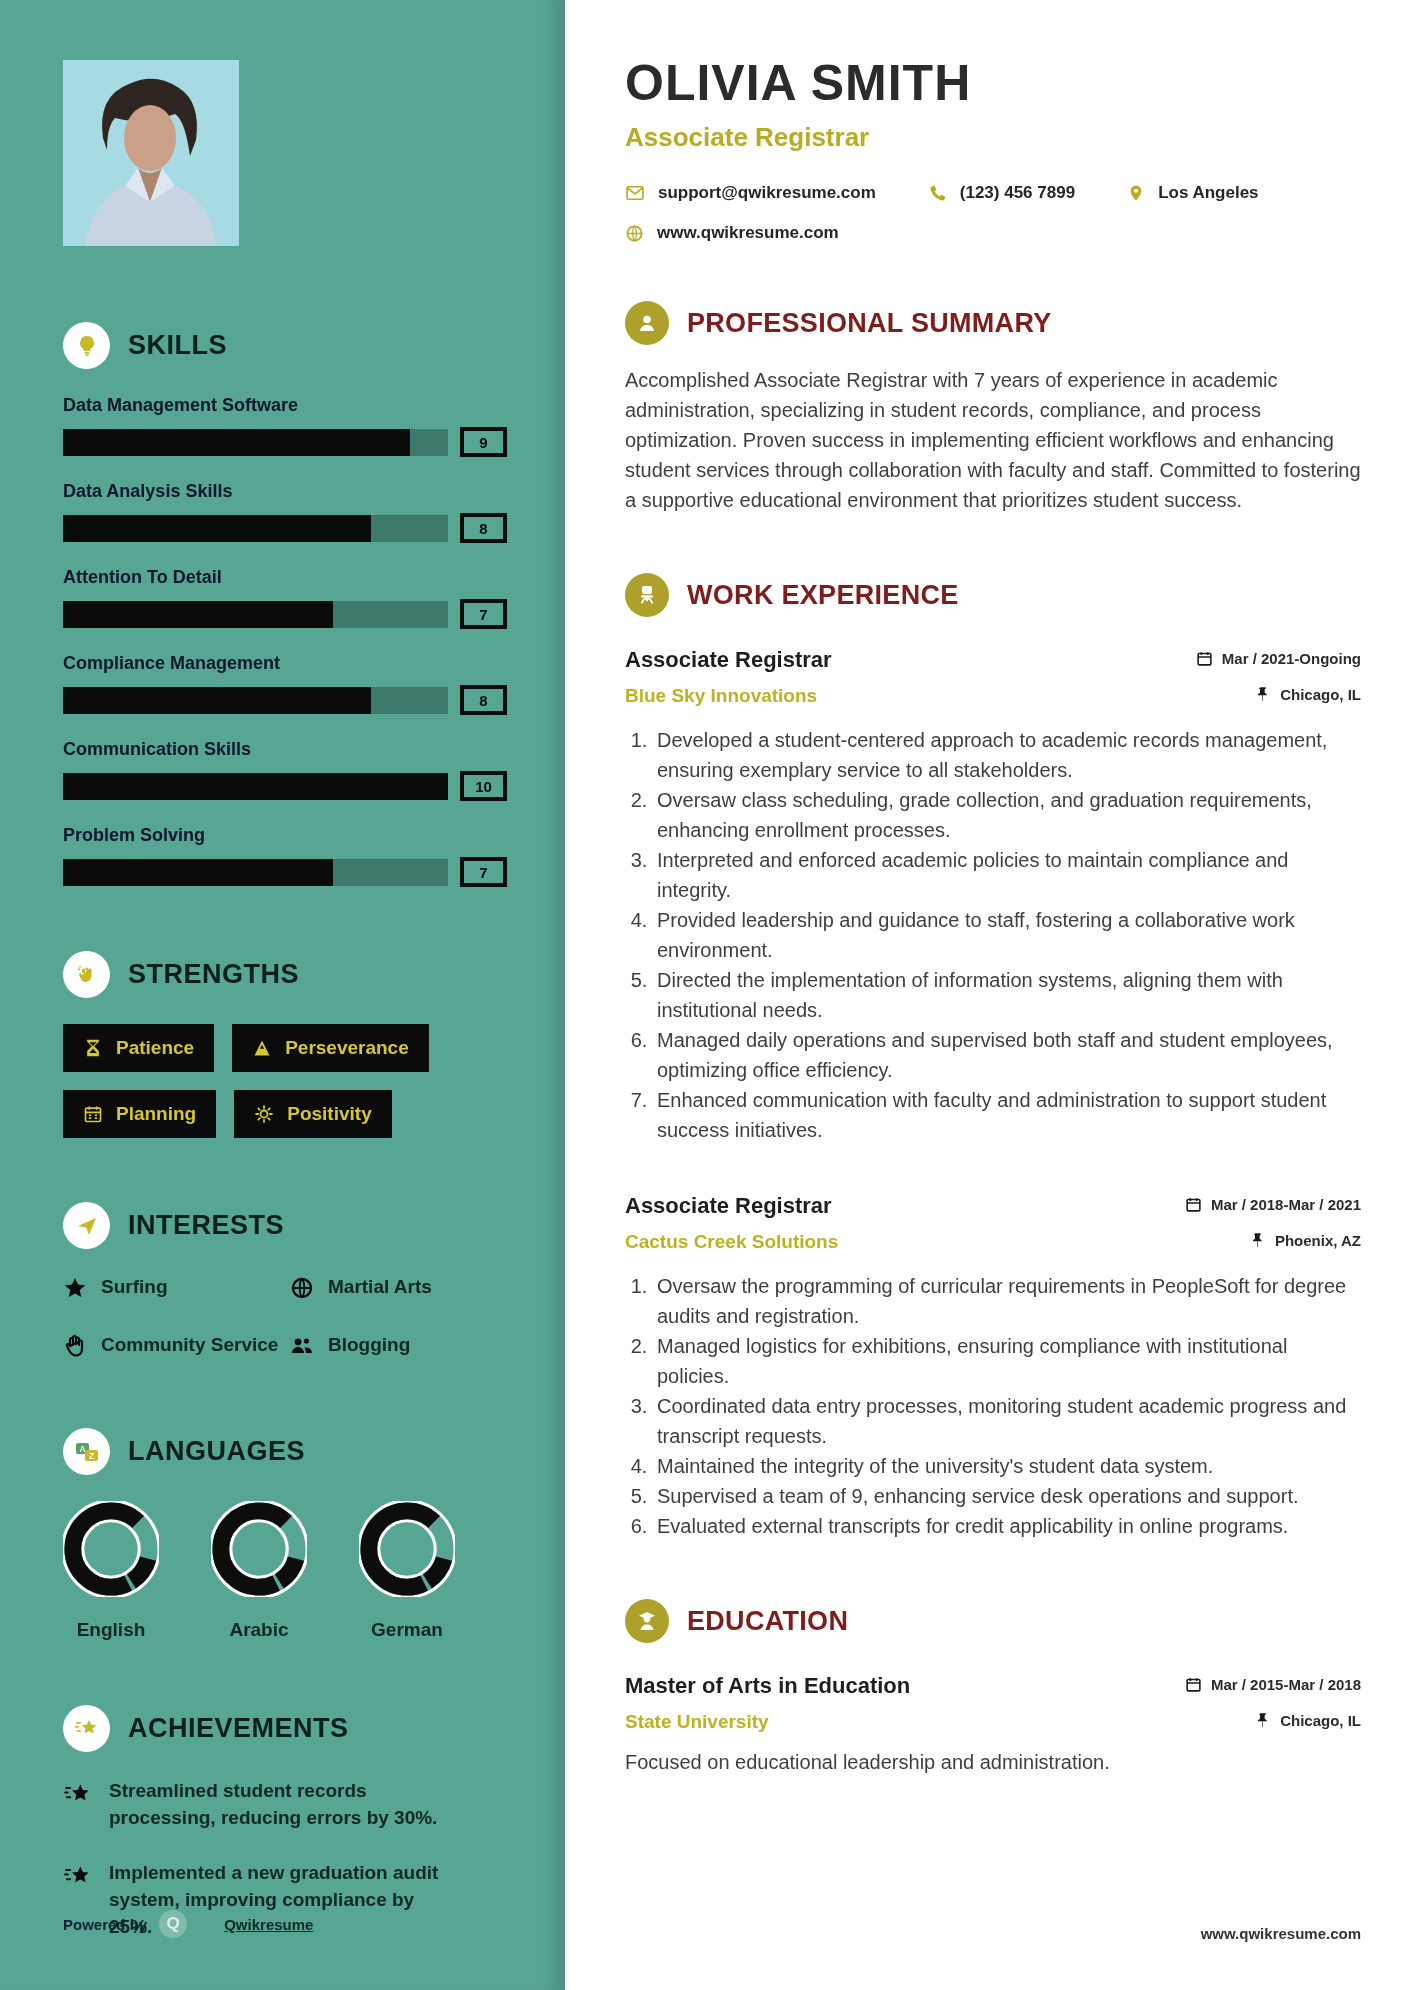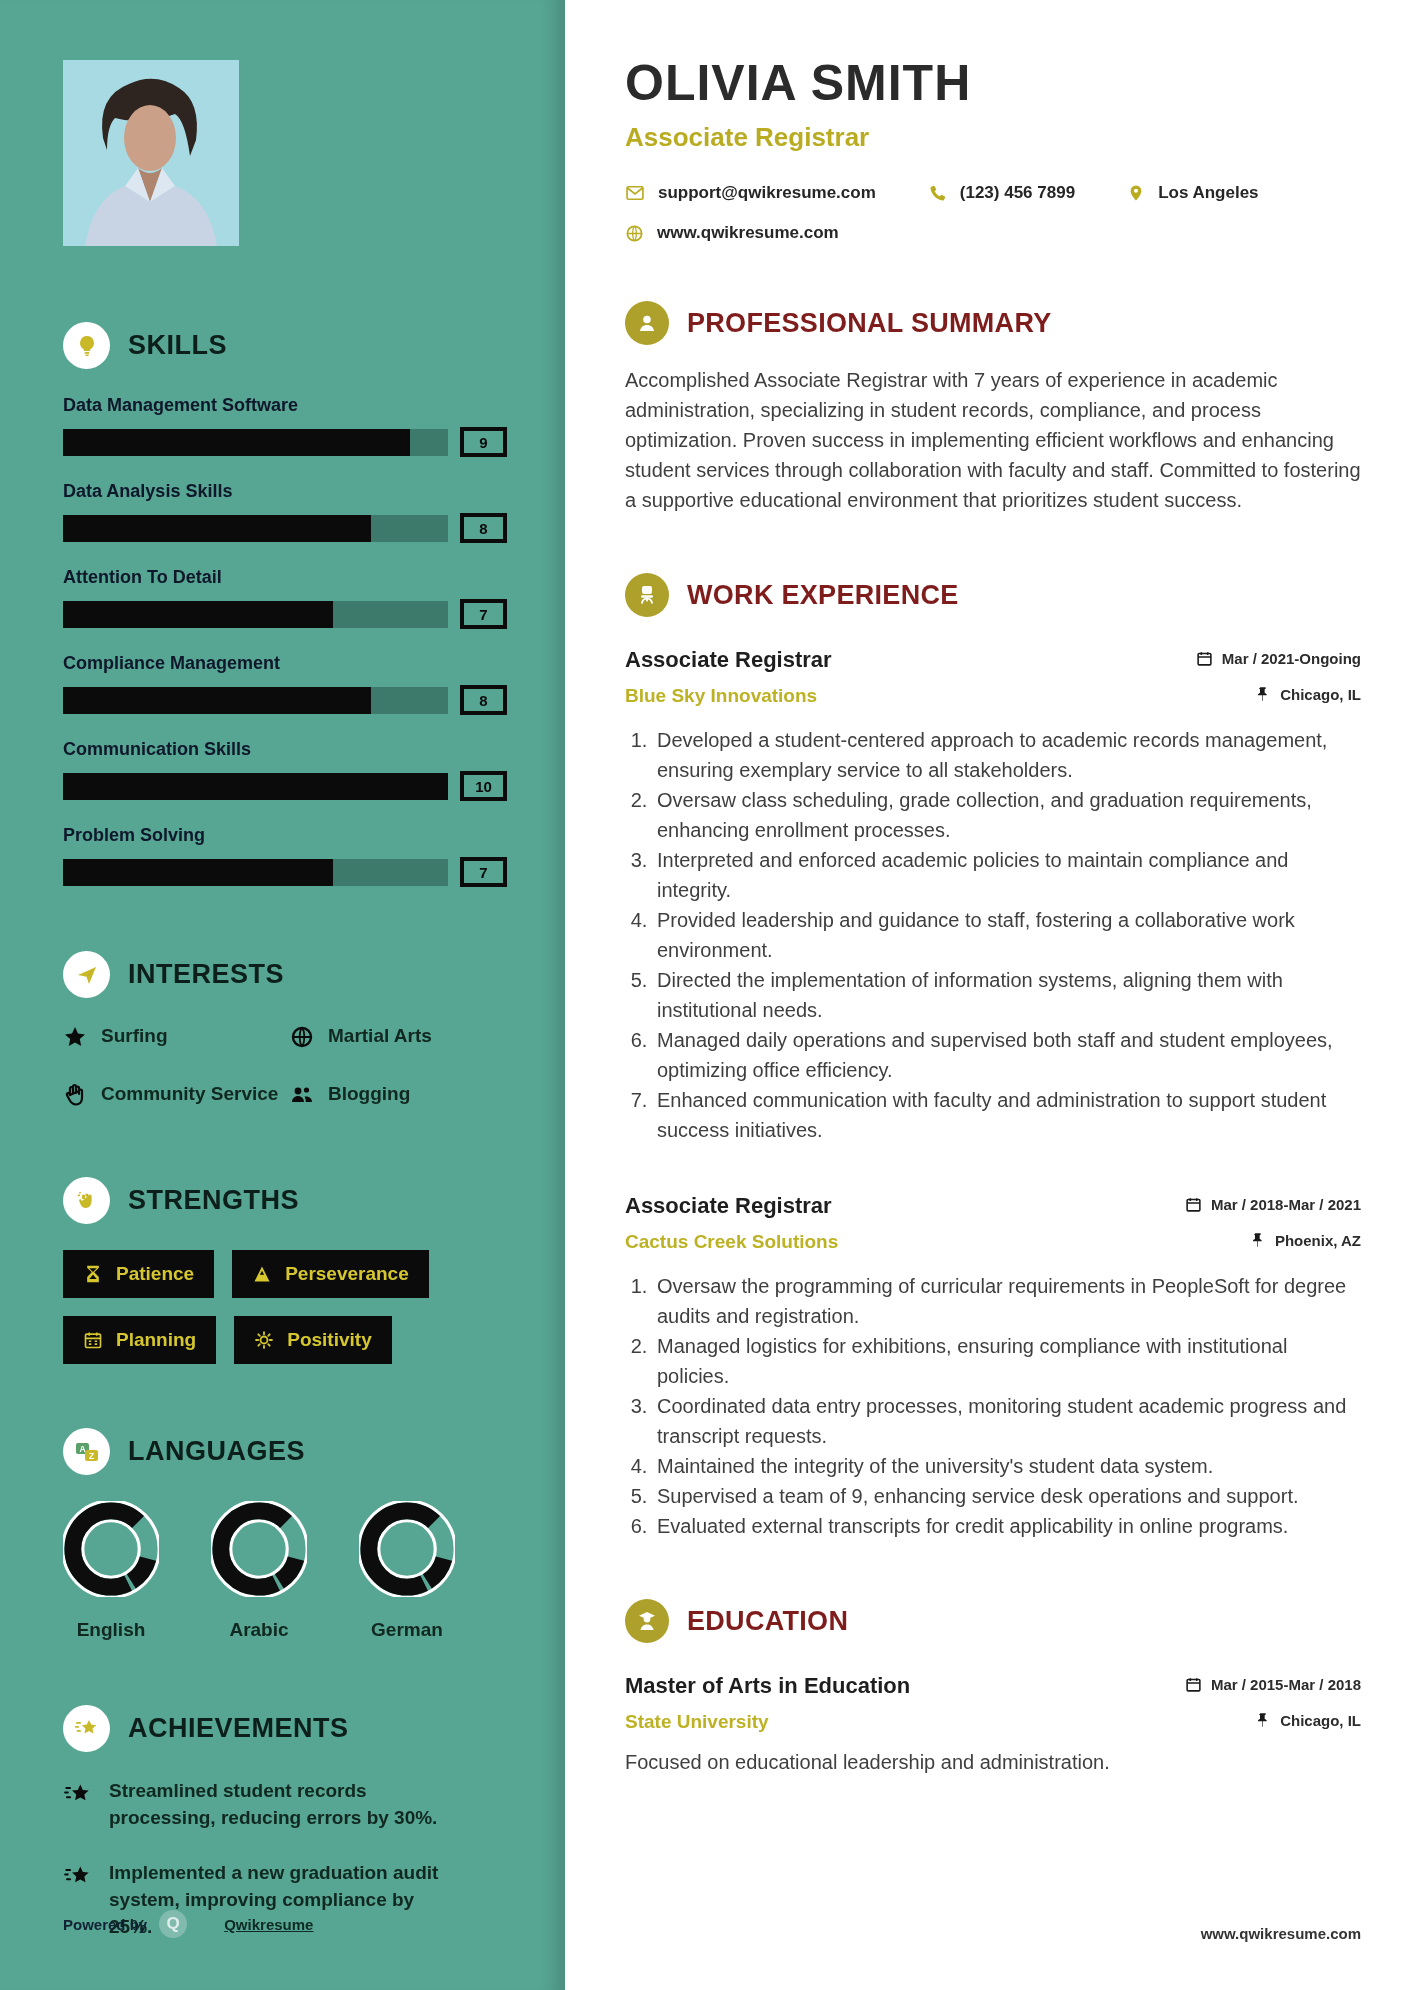--- a/index.html
+++ b/index.html
@@ -176,20 +176,61 @@
             </div>
             <div class="badge">7</div>
           </div>
       </div>
     </section>
 
     <section class="side-section">
       <div class="side-head">
         <span class="circ">
           <svg width="24" height="24" viewBox="0 0 24 24" fill="#c9b929">
+              <path d="M7 10V7a1.6 1.6 0 0 1 3.2 0v3m0-4a1.6 1.6 0 0 1 3.2 0v4m0-3a1.6 1.6 0 0 1 3.2 0v4.5c0 4.5-2.2 7.5-5.8 7.5-2.8 0-4.3-1.6-5.3-3.8L4.2 12c-.6-1.3 1-2.4 2-1.3L7 12z"></path>
+              <rect x="4" y="3" width="2" height="1.6" rx=".8"></rect>
+              <rect x="2.6" y="5.6" width="2.6" height="1.6" rx=".8"></rect>
+            </svg>
+        </span>
+        <h2>STRENGTHS</h2>
+      </div>
+      <div class="chips">
+        <span class="chip">
+          <svg width="20" height="20" viewBox="0 0 24 24" fill="currentColor">
+              <path d="M5 2h14v2.5l-5.5 5.5L19 15.5V22H5v-6.5L10.5 10 5 4.5zM7.5 5l4.5 4.5L16.5 5zM12 13l-4.5 5h9z"></path>
+            </svg>
+          <span>Patience</span>
+        </span>
+        <span class="chip">
+          <svg width="20" height="20" viewBox="0 0 24 24" fill="currentColor">
+              <path d="M12 3 21 21H3zM12 8l-2.6 5h5.2z"></path>
+            </svg>
+          <span>Perseverance</span>
+        </span>
+        <span class="chip">
+          <svg width="20" height="20" viewBox="0 0 24 24" fill="none" stroke="currentColor" stroke-width="2">
+              <rect x="3" y="5" width="18" height="16" rx="1.5"></rect>
+              <path d="M3 10h18M7.5 3v4M16.5 3v4M7 13.5h3M14 13.5h3M7 17h3M14 17h3"></path>
+            </svg>
+          <span>Planning</span>
+        </span>
+        <span class="chip">
+          <svg width="20" height="20" viewBox="0 0 24 24" fill="none" stroke="currentColor" stroke-width="2.2" stroke-linecap="round">
+              <circle cx="12" cy="12" r="4.2"></circle>
+              <path d="M12 2.5v2.5M12 19v2.5M2.5 12h2.5M19 12h2.5M5.2 5.2l1.8 1.8M17 17l1.8 1.8M18.8 5.2 17 7M7 17l-1.8 1.8"></path>
+            </svg>
+          <span>Positivity</span>
+        </span>
+      </div>
+    </section>
+
+    <section class="side-section">
+      <div class="side-head">
+        <span class="circ">
+          <svg width="24" height="24" viewBox="0 0 24 24" fill="#c9b929">
               <path d="M3 12 L21 4 L14 21 L11.5 13.8 Z"></path>
               <path d="M11.5 13.8 L21 4 L13 12.5 Z" fill="#8f8420"></path>
             </svg>
         </span>
         <h2>INTERESTS</h2>
       </div>
       <div class="int-grid">
         <div class="int-item">
           <span class="ico"><svg width="24" height="24" viewBox="0 0 24 24" fill="currentColor">
                 <path d="M12 2l3 6.6 7 .8-5.2 4.7 1.4 7-6.2-3.6L5.8 21l1.4-7L2 9.4l7-.8z"></path>
@@ -210,61 +251,20 @@
           <span>Community Service</span>
         </div>
         <div class="int-item">
           <span class="ico"><svg width="24" height="24" viewBox="0 0 24 24" fill="currentColor">
                 <circle cx="8" cy="8" r="3.4"></circle>
                 <circle cx="16.5" cy="7" r="2.6"></circle>
                 <path d="M2 19c0-3.6 2.7-6 6-6s6 2.4 6 6zM14.5 13.6c3-.6 7.5.6 7.5 5.4h-6.2c0-2.2-.5-4-1.3-5.4z"></path>
               </svg></span>
           <span>Blogging</span>
         </div>
-      </div>
-    </section>
-
-    <section class="side-section">
-      <div class="side-head">
-        <span class="circ">
-          <svg width="24" height="24" viewBox="0 0 24 24" fill="#c9b929">
-              <path d="M7 10V7a1.6 1.6 0 0 1 3.2 0v3m0-4a1.6 1.6 0 0 1 3.2 0v4m0-3a1.6 1.6 0 0 1 3.2 0v4.5c0 4.5-2.2 7.5-5.8 7.5-2.8 0-4.3-1.6-5.3-3.8L4.2 12c-.6-1.3 1-2.4 2-1.3L7 12z"></path>
-              <rect x="4" y="3" width="2" height="1.6" rx=".8"></rect>
-              <rect x="2.6" y="5.6" width="2.6" height="1.6" rx=".8"></rect>
-            </svg>
-        </span>
-        <h2>STRENGTHS</h2>
-      </div>
-      <div class="chips">
-        <span class="chip">
-          <svg width="20" height="20" viewBox="0 0 24 24" fill="currentColor">
-              <path d="M5 2h14v2.5l-5.5 5.5L19 15.5V22H5v-6.5L10.5 10 5 4.5zM7.5 5l4.5 4.5L16.5 5zM12 13l-4.5 5h9z"></path>
-            </svg>
-          <span>Patience</span>
-        </span>
-        <span class="chip">
-          <svg width="20" height="20" viewBox="0 0 24 24" fill="currentColor">
-              <path d="M12 3 21 21H3zM12 8l-2.6 5h5.2z"></path>
-            </svg>
-          <span>Perseverance</span>
-        </span>
-        <span class="chip">
-          <svg width="20" height="20" viewBox="0 0 24 24" fill="none" stroke="currentColor" stroke-width="2">
-              <rect x="3" y="5" width="18" height="16" rx="1.5"></rect>
-              <path d="M3 10h18M7.5 3v4M16.5 3v4M7 13.5h3M14 13.5h3M7 17h3M14 17h3"></path>
-            </svg>
-          <span>Planning</span>
-        </span>
-        <span class="chip">
-          <svg width="20" height="20" viewBox="0 0 24 24" fill="none" stroke="currentColor" stroke-width="2.2" stroke-linecap="round">
-              <circle cx="12" cy="12" r="4.2"></circle>
-              <path d="M12 2.5v2.5M12 19v2.5M2.5 12h2.5M19 12h2.5M5.2 5.2l1.8 1.8M17 17l1.8 1.8M18.8 5.2 17 7M7 17l-1.8 1.8"></path>
-            </svg>
-          <span>Positivity</span>
-        </span>
       </div>
     </section>
 
     <section class="side-section">
       <div class="side-head">
         <span class="circ">
           <svg width="26" height="26" viewBox="0 0 26 26">
               <rect x="2" y="4" width="13" height="11" rx="2" fill="#5aa06a"></rect>
               <text x="8.5" y="12.6" font-size="8.5" font-weight="bold" fill="#fff" text-anchor="middle" font-family="Liberation Sans,sans-serif">A</text>
               <rect x="11" y="11" width="13" height="11" rx="2" fill="#c9b929"></rect>

